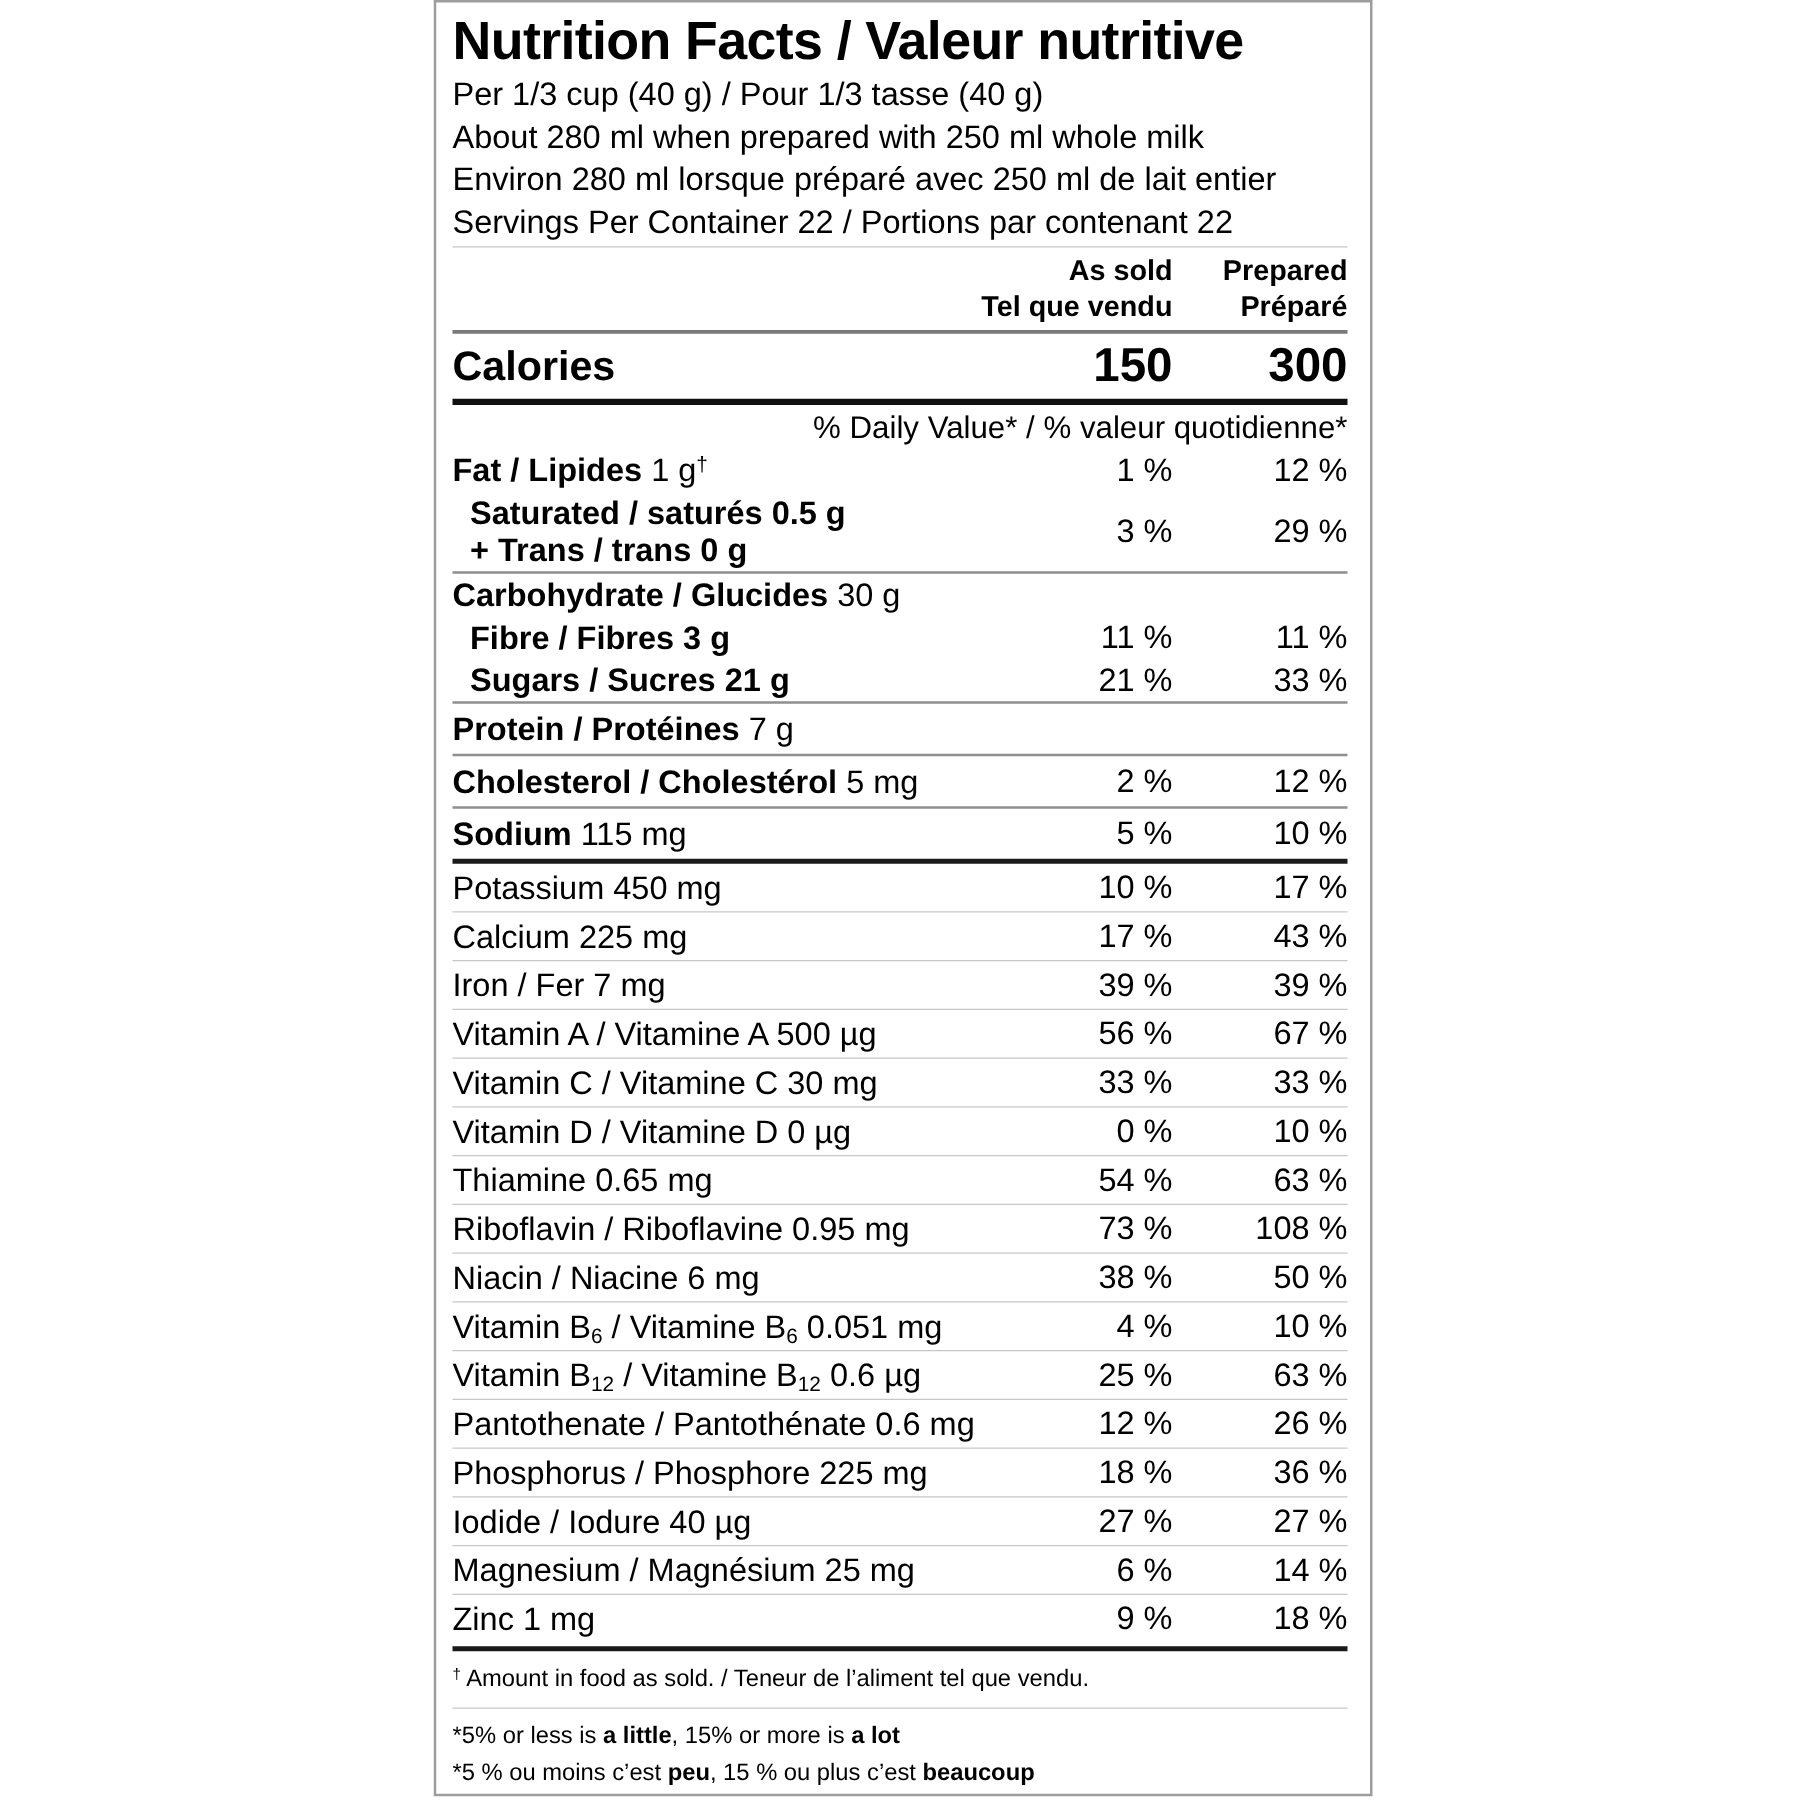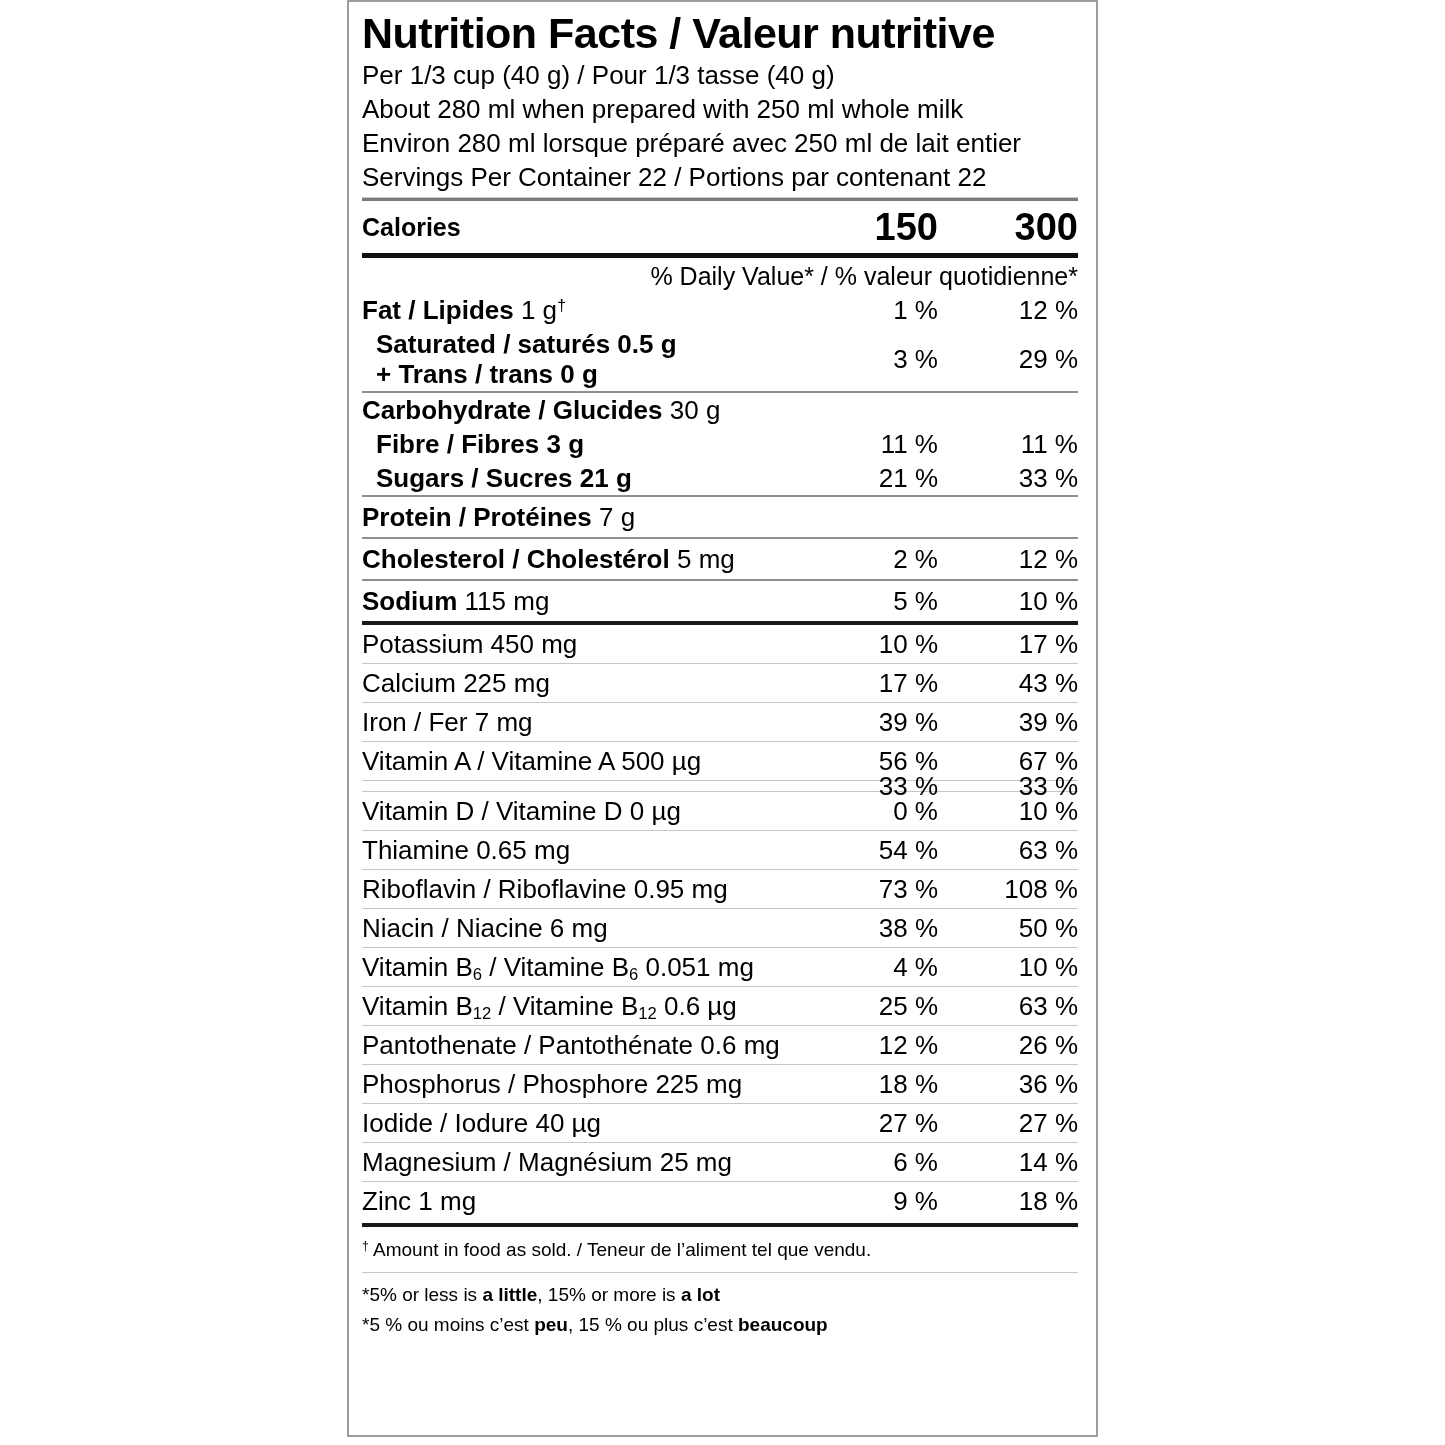--- a/index.html
+++ b/index.html
@@ -14,21 +14,21 @@
   .rule-thin{height:1px;background:#c7c7c7;}
   .rule-medium{height:2px;background:#8f8f8f;}
   .rule-thick{height:4px;background:#1a1a1a;}
   .rule-cal-top{height:3px;background:#7a7a7a;}
   .rule-cal-bottom{height:5px;background:#101010;}
   .mt3{margin-top:3px;} .mb2{margin-bottom:2px;}
   .colhead{position:relative;height:62px;margin-top:4px;}
   .ch{position:absolute;top:0;text-align:right;font-size:23px;font-weight:bold;line-height:29px;white-space:nowrap;}
   .ch1{right:140px;} .ch2{right:0;}
   .calrow{position:relative;height:48px;margin:2px 0;}
-  .calname{font-size:25px;font-weight:bold;line-height:48px;}
+  .calname{font-size:33px;font-weight:bold;line-height:48px;}
   .calv{position:absolute;top:50%;transform:translateY(-50%);font-size:38px;font-weight:bold;white-space:nowrap;text-align:right;}
   .dvhead{text-align:right;font-size:25px;font-weight:normal;line-height:30px;margin:3px 0 2px 0;white-space:nowrap;}
   .nrow{position:relative;}
   .sz-tight{padding:2px 0;}
   .sz-med{padding:5px 0;}
   .sz-tall{padding:5px 0;}
   .nname{font-size:26px;line-height:30px;white-space:nowrap;}
   .sz-tall .nname{line-height:28px;}
   .ind1 .nname{padding-left:14px;font-weight:bold;}
   .v{position:absolute;top:50%;transform:translateY(-50%);font-size:26px;white-space:nowrap;text-align:right;}
@@ -49,20 +49,30 @@
 
       <div class="title">Nutrition Facts / Valeur nutritive</div>
 
       <div class="hline">Per 1/3 cup (40 g) / Pour 1/3 tasse (40 g)</div>
       <div class="hline">About 280 ml when prepared with 250 ml whole milk</div>
       <div class="hline">Environ 280 ml lorsque préparé avec 250 ml de lait entier</div>
       <div class="hline">Servings Per Container 22 / Portions par contenant 22</div>
 
       <div class="rule rule-thin mt3"></div>
 
+      <div class="colhead">
+        <div class="ch ch1">
+          <div>As sold</div>
+          <div>Tel que vendu</div>
+        </div>
+        <div class="ch ch2">
+          <div>Prepared</div>
+          <div>Préparé</div>
+        </div>
+      </div>
 
       <div class="rule rule-cal-top"></div>
 
       <div class="calrow">
         <span class="calname">Calories</span>
         <span class="calv v1">150</span>
         <span class="calv v2">300</span>
       </div>
 
       <div class="rule rule-cal-bottom"></div>
@@ -129,20 +139,21 @@
             <span class="v v2">39 %</span>
           </div>
           <div class="rule rule-thin"></div>
           <div class="nrow sz-tall">
             <div class="nname"><span>Vitamin A / Vitamine A 500 µg</span></div>
             <span class="v v1">56 %</span>
             <span class="v v2">67 %</span>
           </div>
           <div class="rule rule-thin"></div>
           <div class="nrow sz-tall">
+            <div class="nname"><span>Vitamin C / Vitamine C 30 mg</span></div>
             <span class="v v1">33 %</span>
             <span class="v v2">33 %</span>
           </div>
           <div class="rule rule-thin"></div>
           <div class="nrow sz-tall">
             <div class="nname"><span>Vitamin D / Vitamine D 0 µg</span></div>
             <span class="v v1">0 %</span>
             <span class="v v2">10 %</span>
           </div>
           <div class="rule rule-thin"></div>

